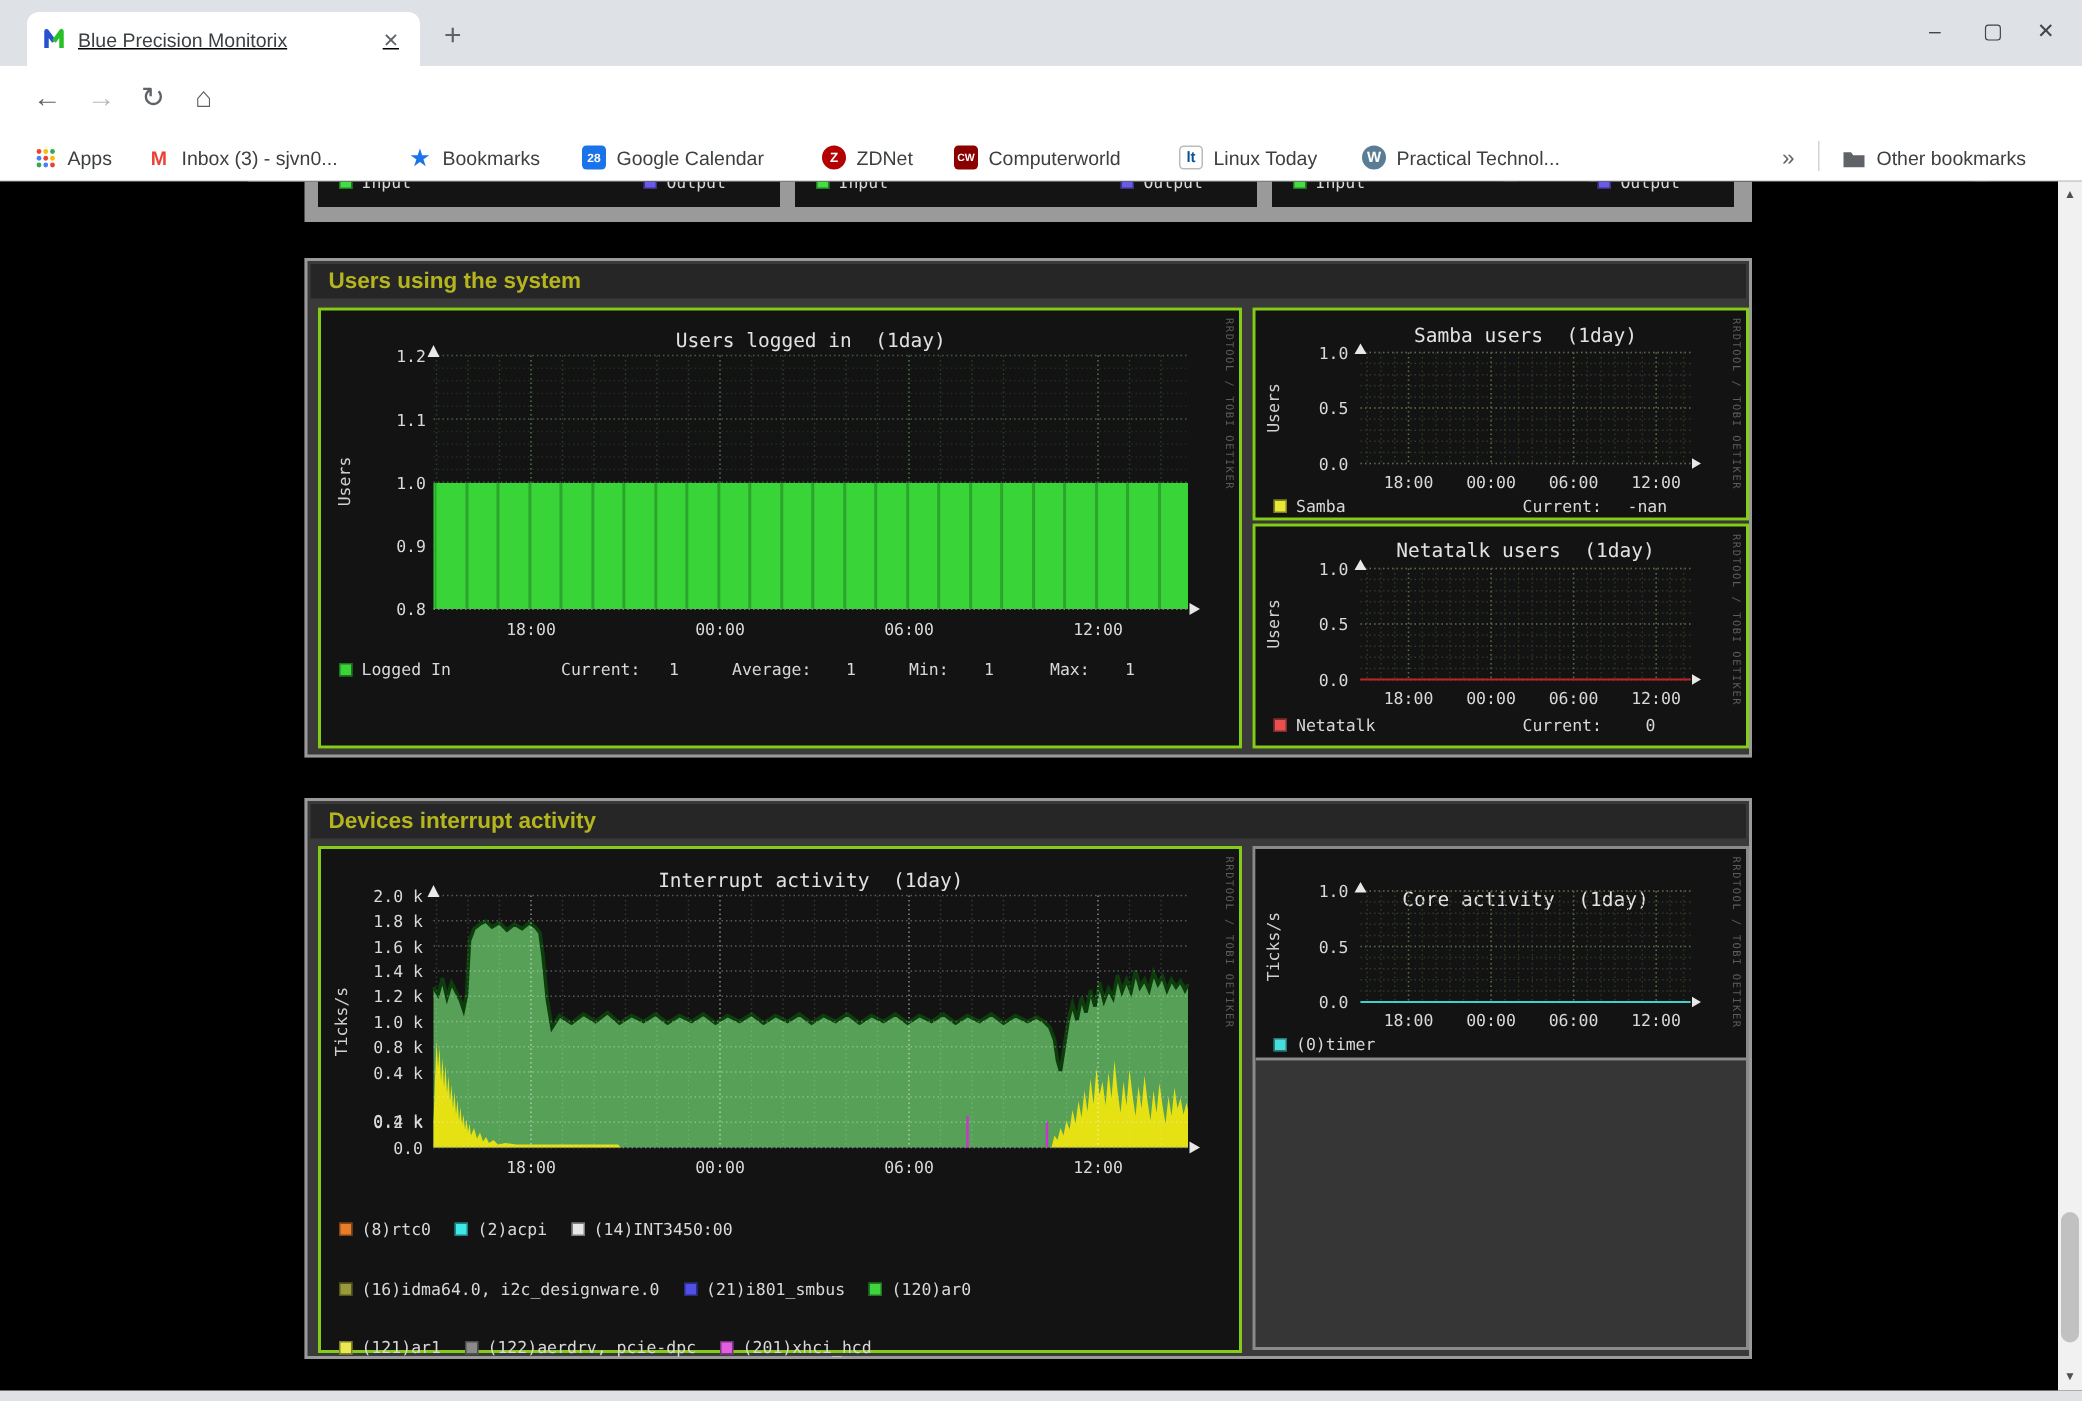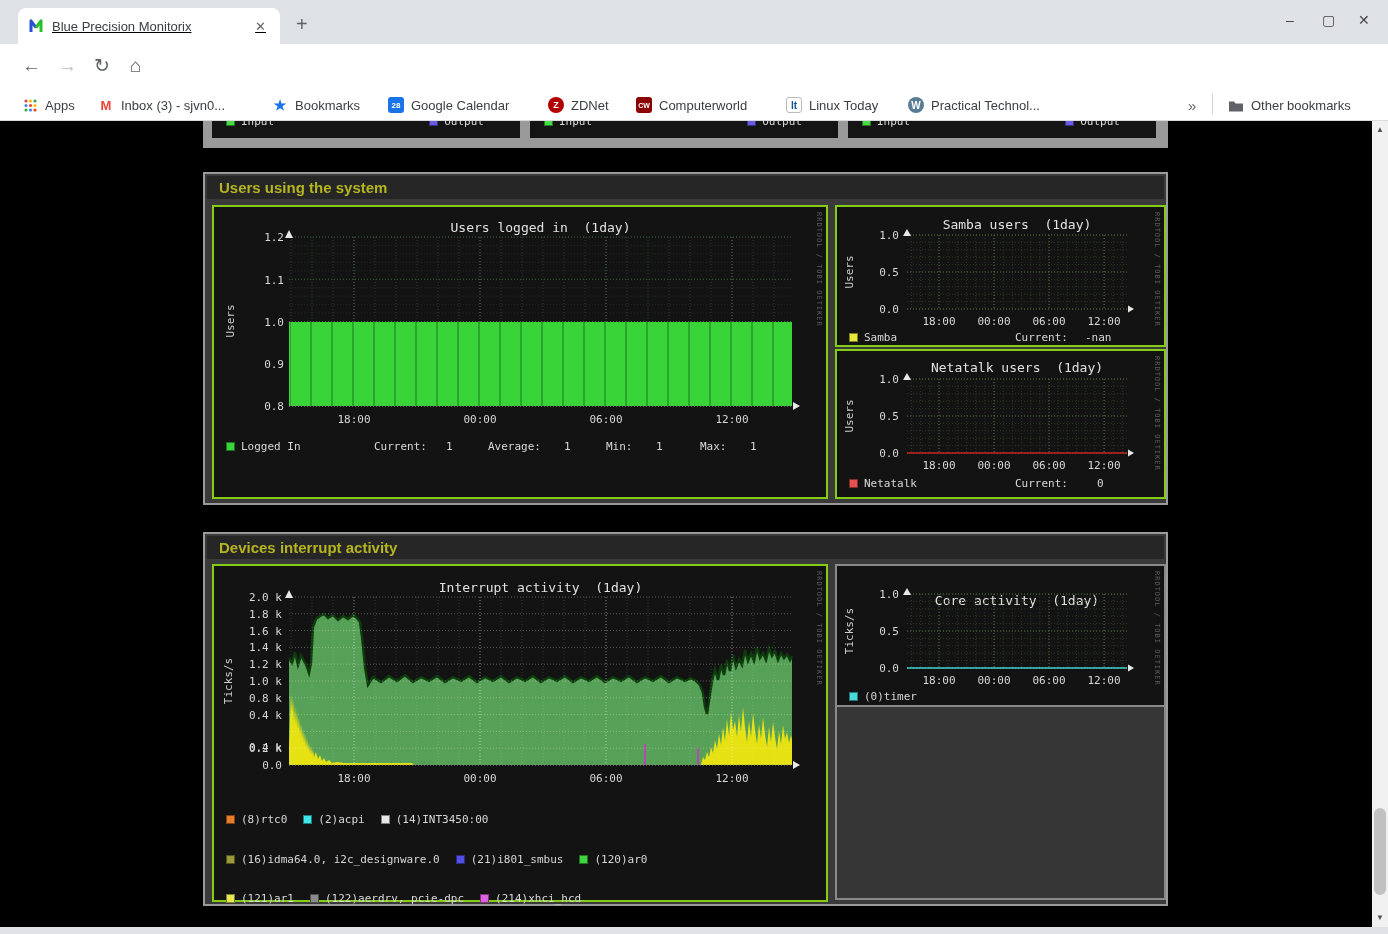--- a/index.html
+++ b/index.html
@@ -356,21 +356,21 @@
             <span class="litem"><i class="leg-sq" style="background-color: rgb(232, 232, 232);"></i><span>(14)INT3450:00</span></span>
           </div>
           <div class="lrow">
             <span class="litem"><i class="leg-sq" style="background-color: rgb(154, 154, 58);"></i><span>(16)idma64.0, i2c_designware.0</span></span>
             <span class="litem"><i class="leg-sq" style="background-color: rgb(80, 80, 232);"></i><span>(21)i801_smbus</span></span>
             <span class="litem"><i class="leg-sq" style="background-color: rgb(63, 212, 63);"></i><span>(120)ar0</span></span>
           </div>
           <div class="lrow">
             <span class="litem"><i class="leg-sq" style="background-color: rgb(232, 232, 80);"></i><span>(121)ar1</span></span>
             <span class="litem"><i class="leg-sq" style="background-color: rgb(138, 138, 138);"></i><span>(122)aerdrv, pcie-dpc</span></span>
-            <span class="litem"><i class="leg-sq" style="background-color: rgb(224, 96, 224);"></i><span>(214)xhci_hcd</span></span>
+            <span class="litem"><i class="leg-sq" style="background-color: rgb(224, 96, 224);"></i><span>(201)xhci_hcd</span></span>
           </div>
           
           
           
           
           
         </div>
       </div>
 
       <div class="abs" style="left:630px;top:30px;width:331px;height:336px;border:2px solid #8a8a8a;background:#363636;">

